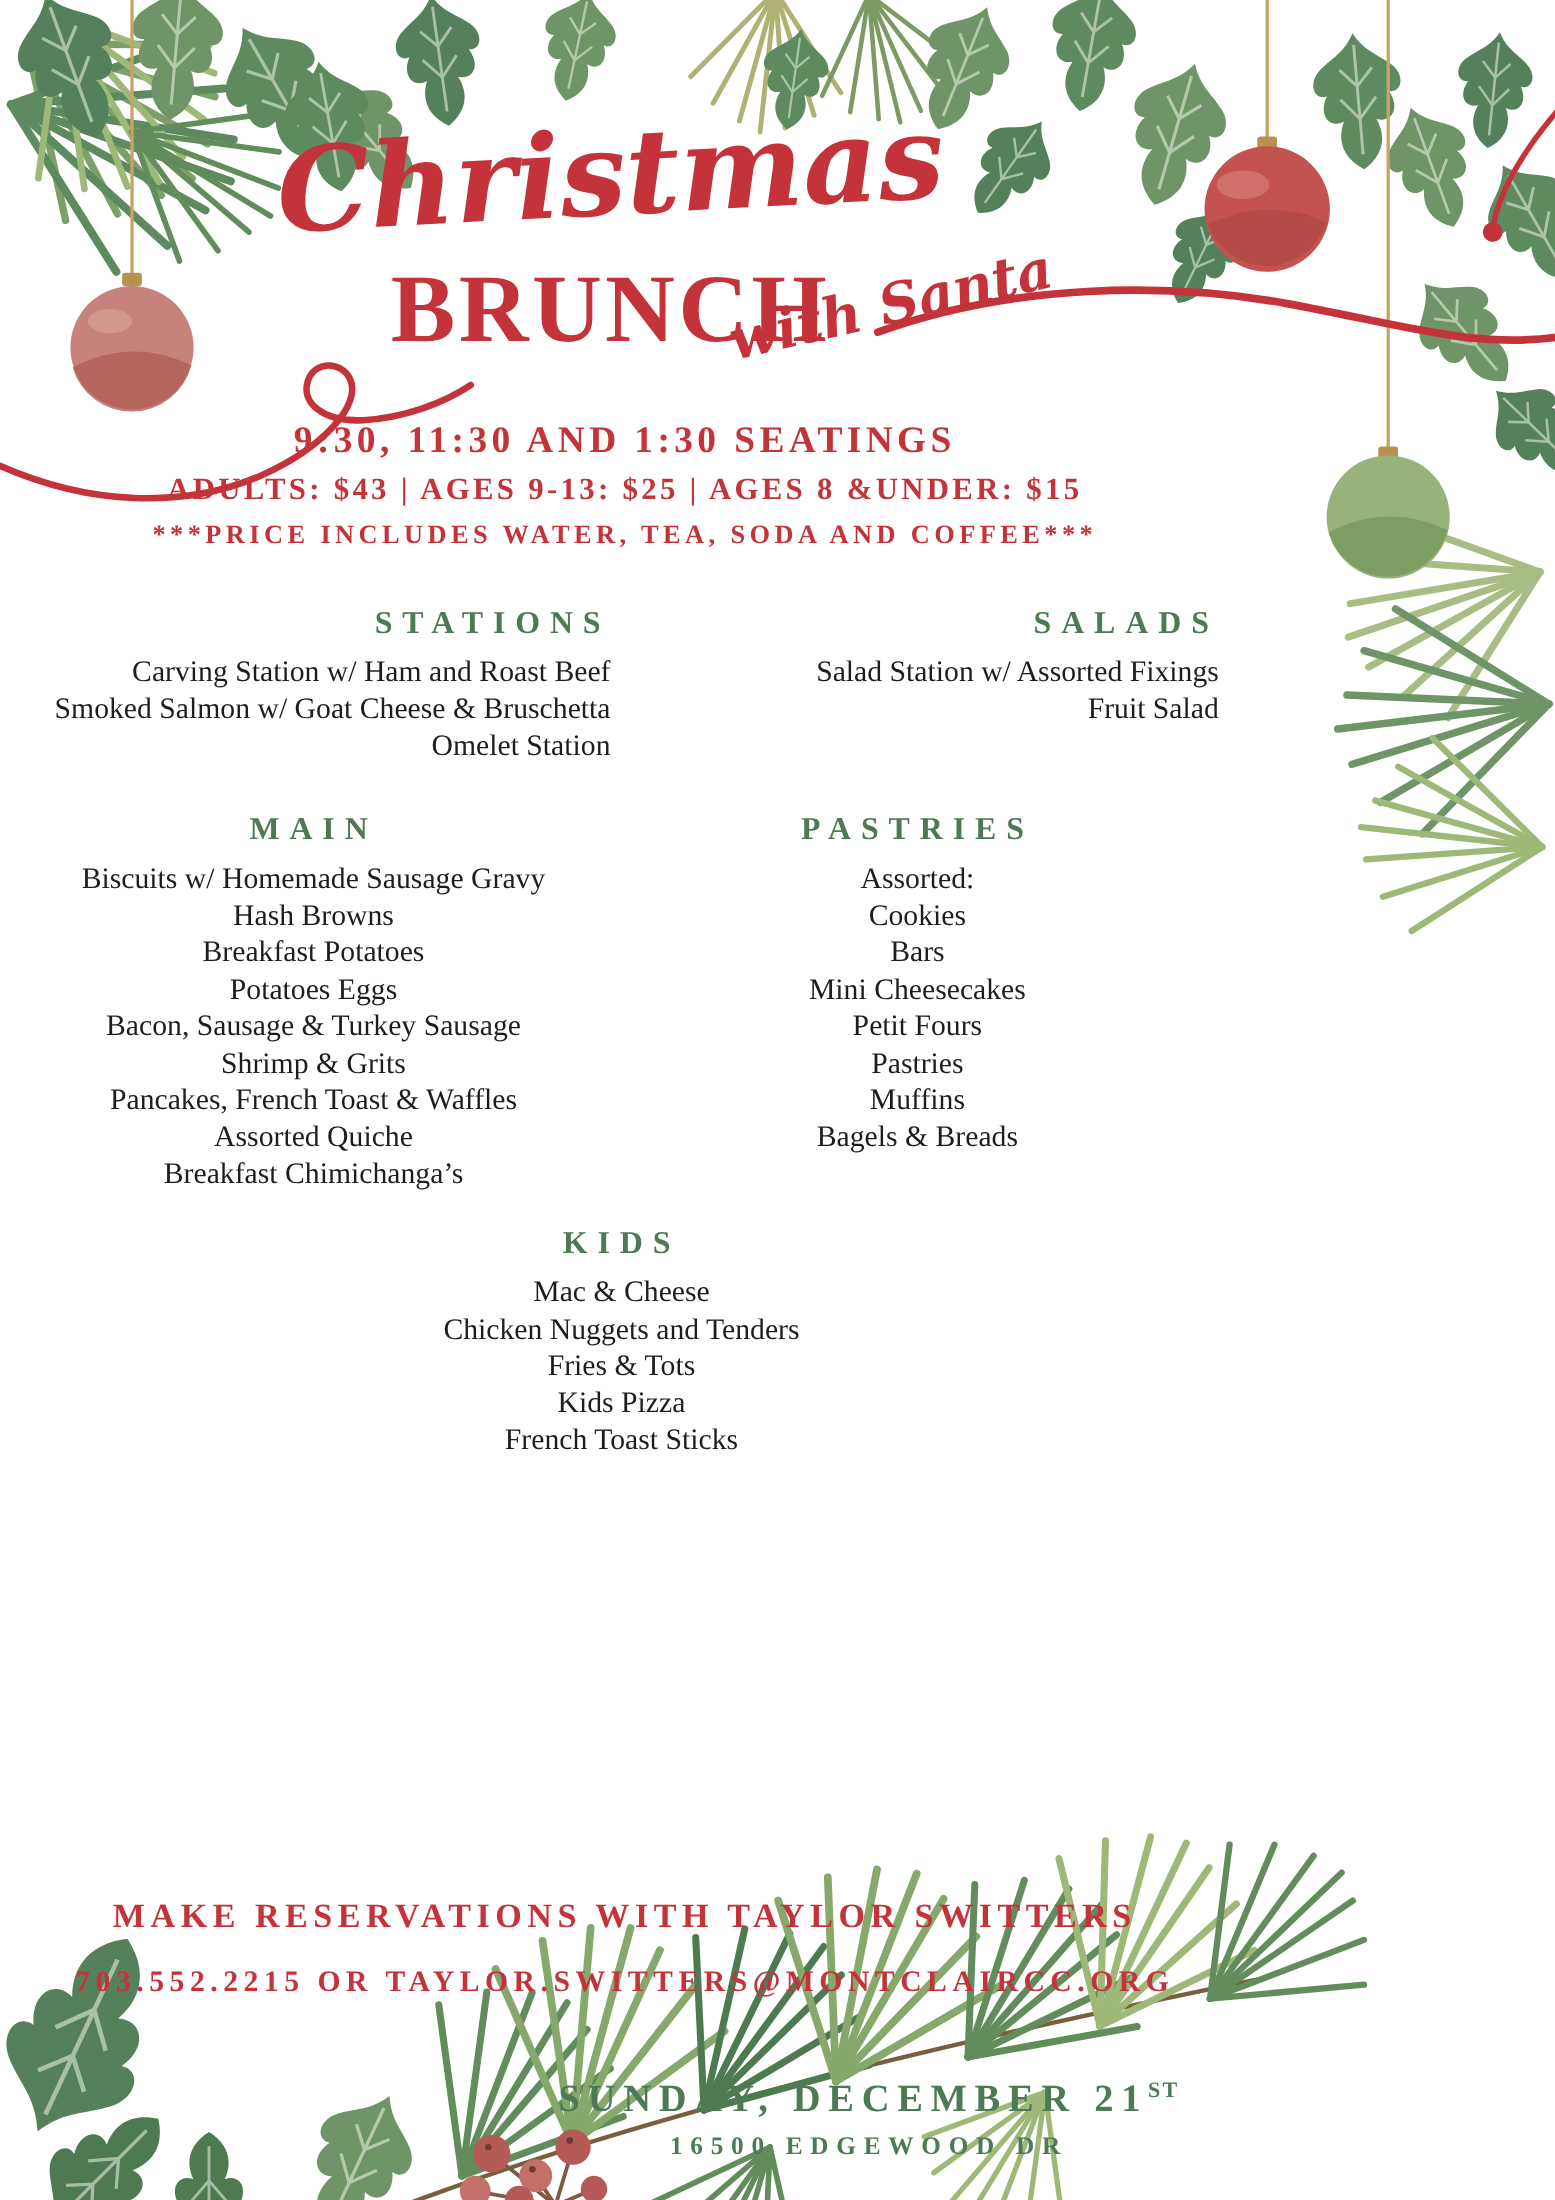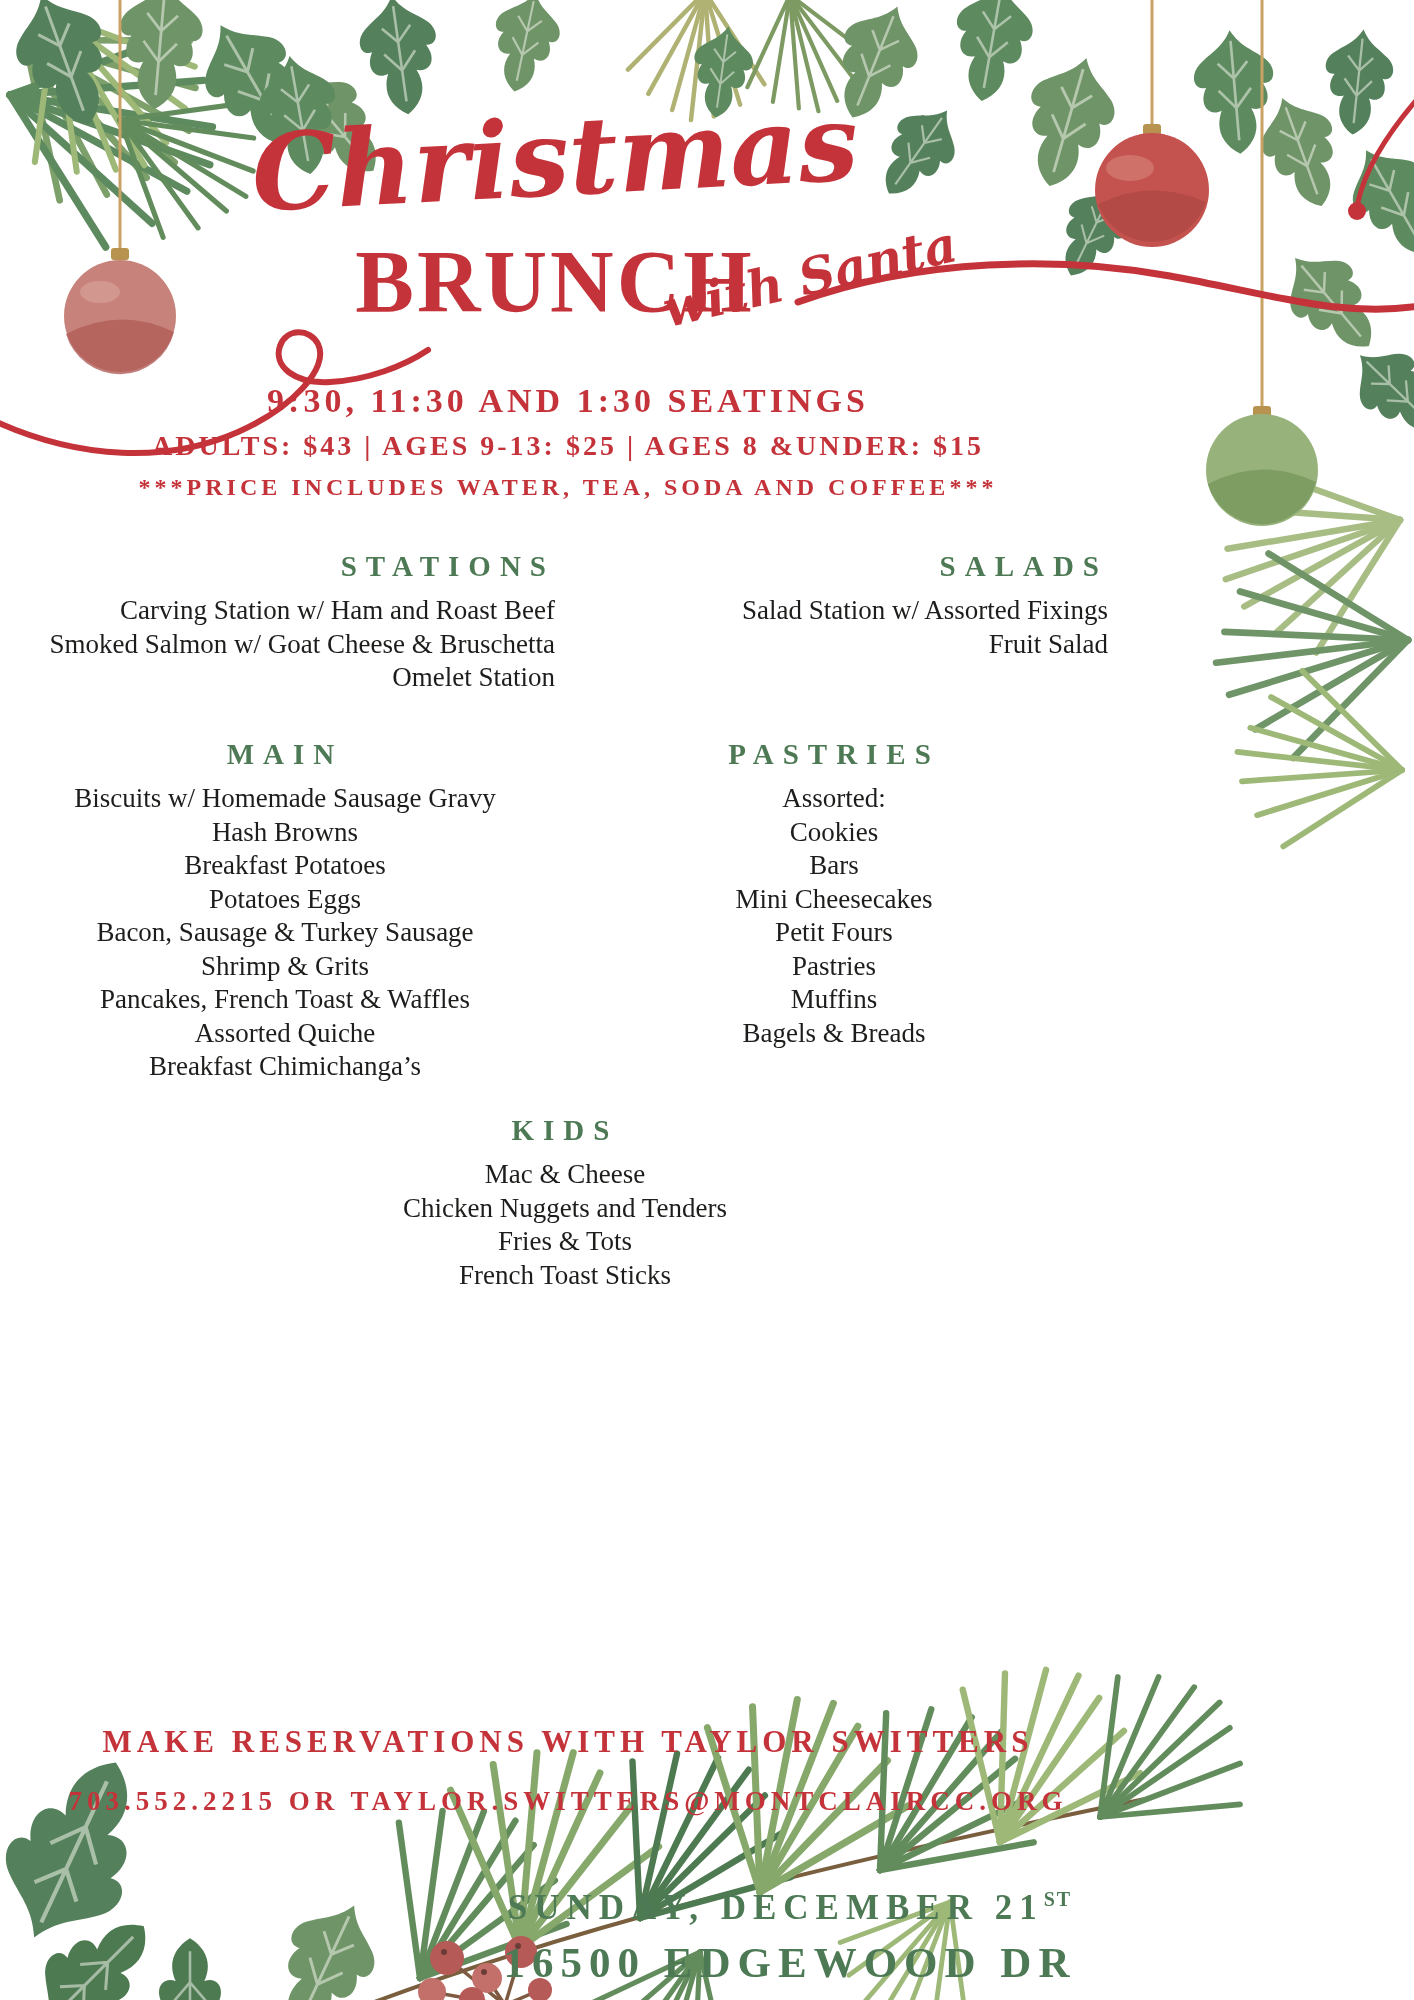--- a/index.html
+++ b/index.html
@@ -48,21 +48,21 @@
   .mi { white-space:nowrap; }
 
   
   .resv { left:8px; width:1120px; text-align:center; color:#c5333a; font-weight:bold; }
   .resv-1 { top:1724px; font-size:31px; letter-spacing:5px; }
   .resv-2 { top:1786px; font-size:27px; letter-spacing:5px; }
 
   
   .event { left:450px; width:680px; text-align:center; color:#4d7a55; font-weight:bold; }
   .event-date { top:1888px; font-size:35px; letter-spacing:7px;text-align:center; }
-  .event-addr { top:1938px; font-size:43px; letter-spacing:7px; }
+  .event-addr { top:1938px; font-size:23px; letter-spacing:7px; }
   .event sup { font-size:20px; letter-spacing:2px; }
 </style>
 </head>
 <body>
 
 <div class="page">
 
   <svg class="deco-svg" viewBox="0 0 1414 2000" aria-hidden="true">
     <defs>
       <g id="needles" stroke="currentColor" stroke-width="3.2" stroke-linecap="round" fill="none">
@@ -238,20 +238,21 @@
       </div>
   </div>
 
   <div class="abs menu-block kids-col blk-kids">
     <div class="section-heading">KIDS</div>
     <div class="menu-items">
 
     <div class="mi">Mac &amp; Cheese</div>
         <div class="mi">Chicken Nuggets and Tenders</div>
         <div class="mi">Fries &amp; Tots</div>
+        <div class="mi">Kids Pizza</div>
         <div class="mi">French Toast Sticks</div>
       </div>
   </div>
 
   <div class="abs resv resv-1">MAKE RESERVATIONS WITH TAYLOR SWITTERS</div>
   <div class="abs resv resv-2">703.552.2215 OR TAYLOR.SWITTERS@MONTCLAIRCC.ORG</div>
 
   <div class="abs event event-date"><span>SUNDAY, DECEMBER 21</span><sup>ST</sup></div>
   <div class="abs event event-addr">16500 EDGEWOOD DR</div>
 

